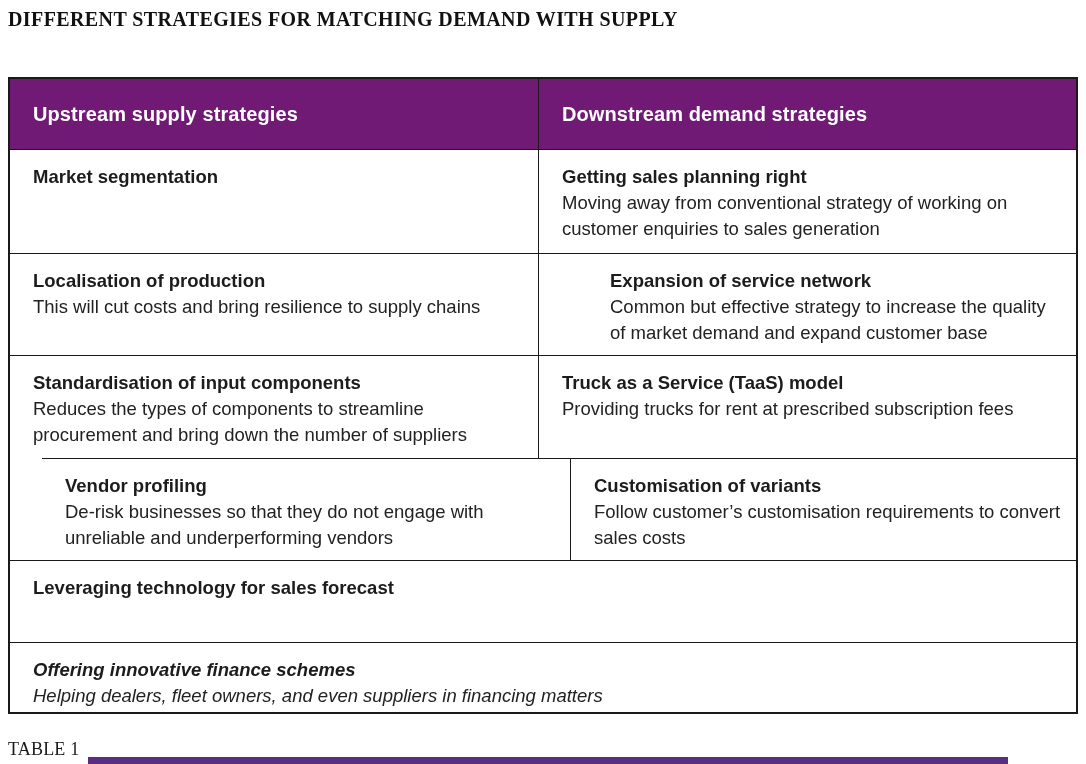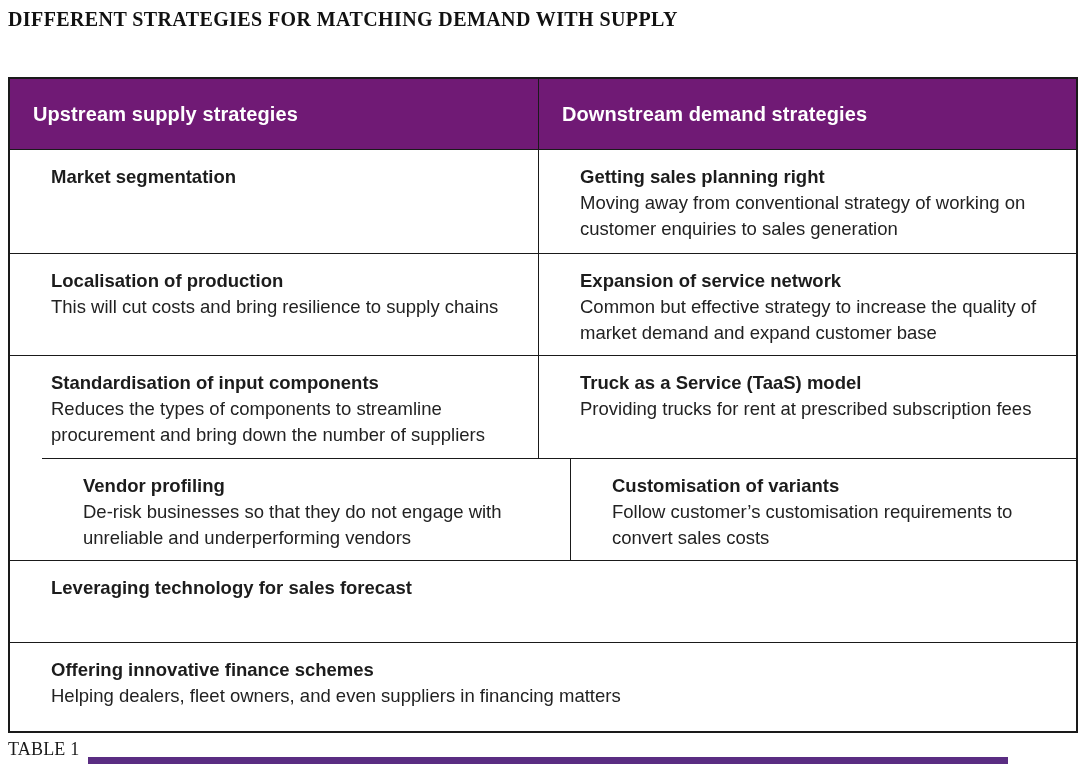--- a/index.html
+++ b/index.html
@@ -49,30 +49,30 @@
     align-items: center;
     padding-left: 23px;
     color: #ffffff;
     font-weight: 700;
     font-size: 20px;
     letter-spacing: 0.1px;
   }
   .header-row .header-cell:first-child { border-right: 1.5px solid #1a1a1a; }
 
   .tcell {
-    padding: 14px 10px 0 41px;
+    padding: 14px 10px 0 23px;
   }
   .trow:not(.full) .tcell:first-child { border-right: 1.5px solid #1a1a1a; }
 
   .row-1 { height: 104px; }
-  .row-2 { height: 102px; }
+  .row-2 { height: 102px; gap: 48px; }
   .row-3 { height: 103px; }
   .row-4 { height: 102px; margin-left: 32px; }
   .row-5 { height: 82px; }
-  .row-6 { height: 89px; }
+  .row-6 { height: 70px; font-style: italic; }
 
   .cell-title {
     font-weight: 700;
     font-size: 18.5px;
     line-height: 26px;
     color: #1c1c1c;
   }
   .cell-desc {
     font-weight: 400;
     font-size: 18.5px;

